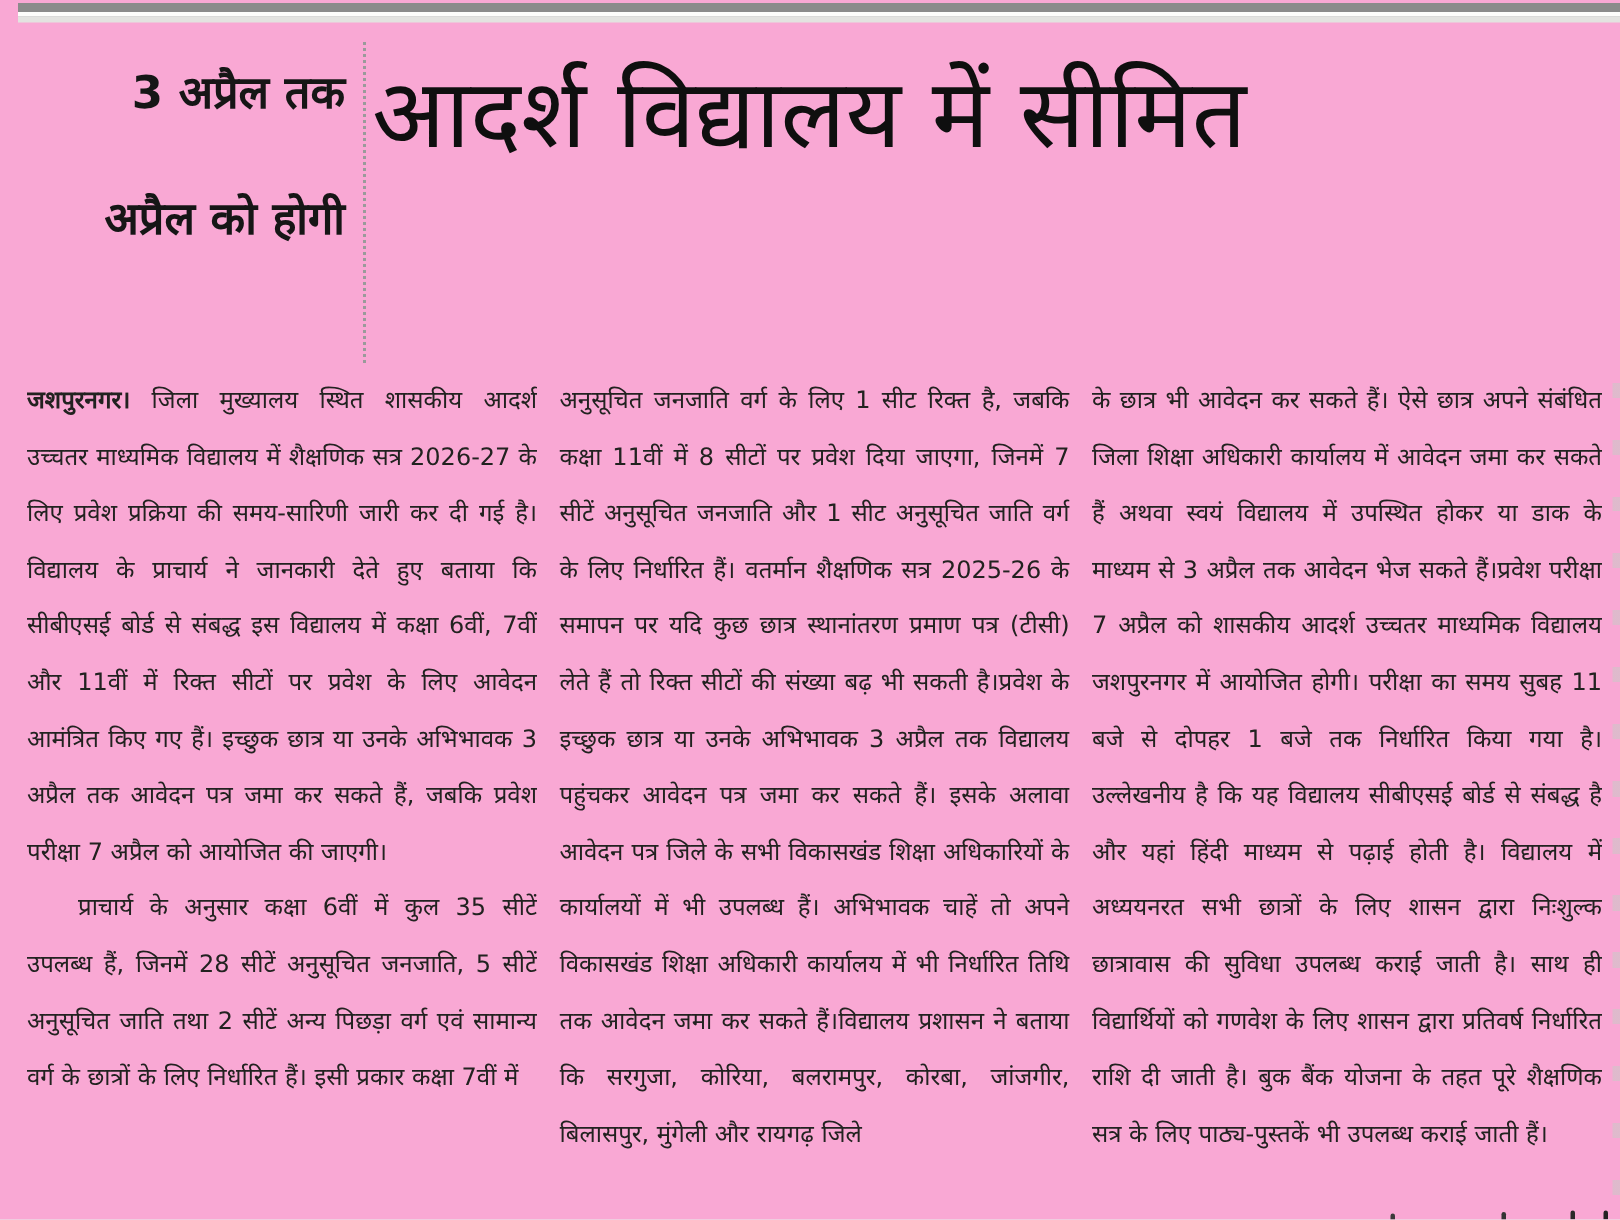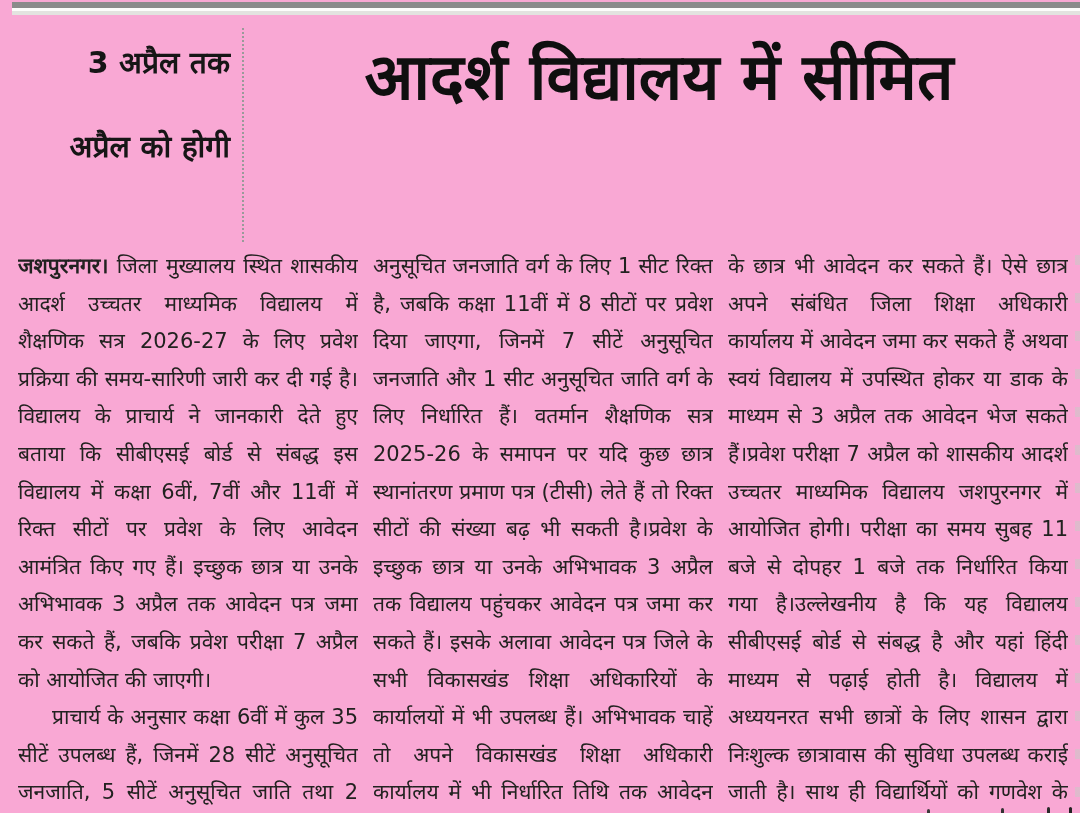--- a/index.html
+++ b/index.html
@@ -44,41 +44,41 @@
     color: #161616;
     letter-spacing: 0;
   }
   .v-divider {
     width: 0;
     border-left: 2px dotted #9a9a9a;
     margin: 2px 4px 0 12px;
   }
   .headline {
     flex: 1;
-    text-align: center;
-    font-weight: 700;
+    text-align: left;
+    font-weight: 400;
     color: #0f0f0f;
     font-size: 64px;
     line-height: 95px;
     padding-top: 4px;
     white-space: nowrap;
   }
   .headline .hl-line { display: block; }
 
   
   .body-cols {
     position: absolute;
     top: 248px; left: 18px; right: 12px; bottom: 0;
     display: flex;
     gap: 15px;
     overflow: hidden;
   }
   .col {
     flex: 1;
-    font-size: 21px;
+    font-size: 16px;
     line-height: 37.6px;
     text-align: justify;
     color: #222220;
     overflow: hidden;
   }
   .col p { text-align: justify; }
   .col .indent { text-indent: 34px; }
   .dateline { font-weight: 700; }
 
   

